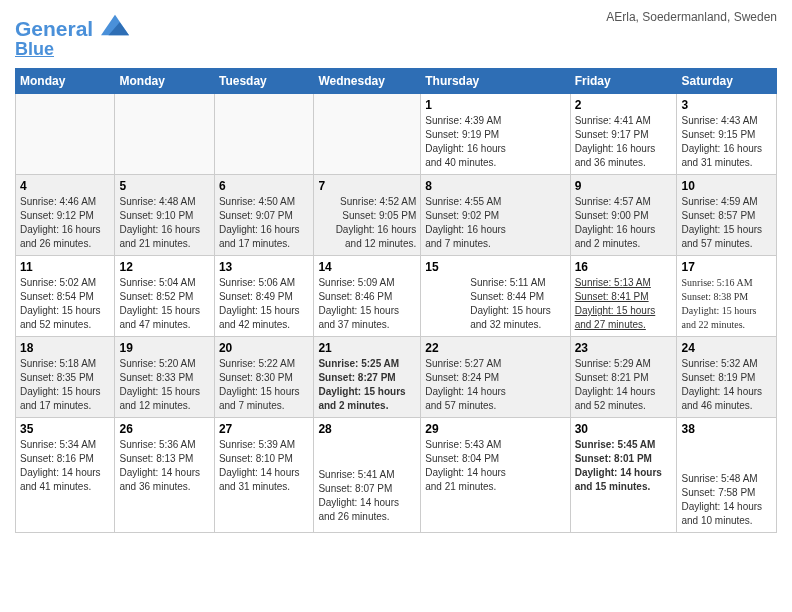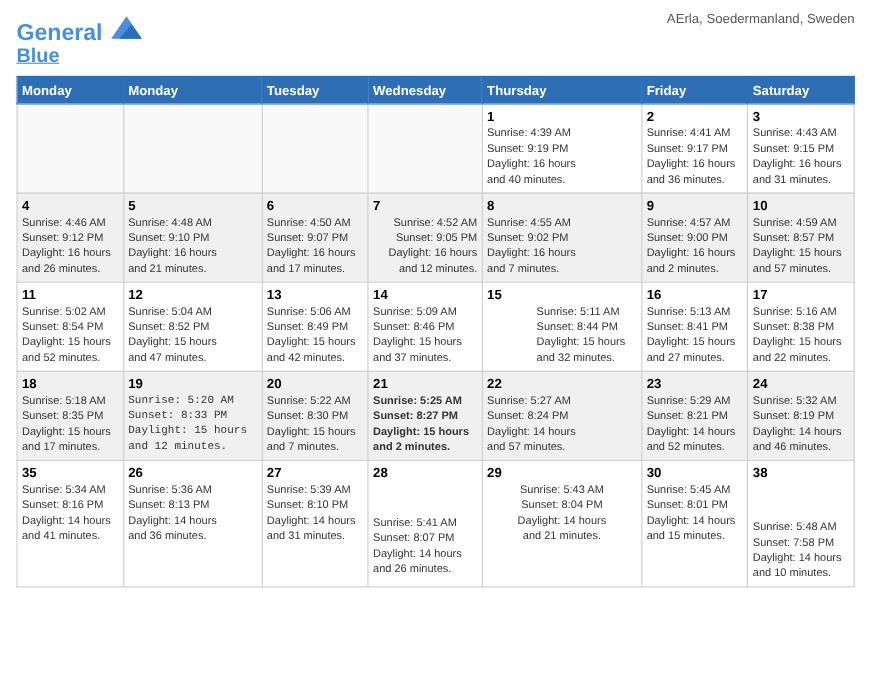--- a/index.html
+++ b/index.html
@@ -240,44 +240,44 @@
         </td>
         <td>
           <span class="day-num">15</span>
           <div class="day-info" style="white-space: pre-line; margin-left: 45px;">Sunrise: 5:11 AM
 Sunset: 8:44 PM
 Daylight: 15 hours
 and 32 minutes.</div>
         </td>
         <td>
           <span class="day-num">16</span>
-          <div class="day-info" style="white-space: pre-line;">Sunrise: 5:13 AM
+          <div class="day-info" style="white-space: pre-line; text-decoration: underline;">Sunrise: 5:13 AM
 Sunset: 8:41 PM
 Daylight: 15 hours
 and 27 minutes.</div>
         </td>
         <td>
           <span class="day-num">17</span>
-          <div class="day-info" style="white-space: pre-line;">Sunrise: 5:16 AM
+          <div class="day-info" style="white-space: pre-line; font-family: Liberation Serif, serif;">Sunrise: 5:16 AM
 Sunset: 8:38 PM
 Daylight: 15 hours
 and 22 minutes.</div>
         </td>
       </tr>
       <tr>
         <td>
           <span class="day-num">18</span>
           <div class="day-info" style="white-space: pre-line;">Sunrise: 5:18 AM
 Sunset: 8:35 PM
 Daylight: 15 hours
 and 17 minutes.</div>
         </td>
         <td>
           <span class="day-num">19</span>
-          <div class="day-info" style="white-space: pre-line; font-family: Liberation Mono, monospace;">Sunrise: 5:20 AM
+          <div class="day-info" style="white-space: pre-line;">Sunrise: 5:20 AM
 Sunset: 8:33 PM
 Daylight: 15 hours
 and 12 minutes.</div>
         </td>
         <td>
           <span class="day-num">20</span>
           <div class="day-info" style="white-space: pre-line;">Sunrise: 5:22 AM
 Sunset: 8:30 PM
 Daylight: 15 hours
 and 7 minutes.</div>
@@ -335,28 +335,28 @@
         </td>
         <td>
           <span class="day-num">28</span>
           <div class="day-info" style="white-space: pre-line; margin-top: 32px;">Sunrise: 5:41 AM
 Sunset: 8:07 PM
 Daylight: 14 hours
 and 26 minutes.</div>
         </td>
         <td>
           <span class="day-num">29</span>
-          <div class="day-info" style="white-space: pre-line; text-align: center;">Sunrise: 5:43 AM
+          <div class="day-info" style="white-space: pre-line;">Sunrise: 5:43 AM
 Sunset: 8:04 PM
 Daylight: 14 hours
 and 21 minutes.</div>
         </td>
         <td>
           <span class="day-num">30</span>
-          <div class="day-info" style="white-space: pre-line;">Sunrise: 5:45 AM
+          <div class="day-info" style="white-space: pre-line; font-weight: bold;">Sunrise: 5:45 AM
 Sunset: 8:01 PM
 Daylight: 14 hours
 and 15 minutes.</div>
         </td>
         <td>
           <span class="day-num">38</span>
           <div class="day-info" style="white-space: pre-line; margin-top: 36px;">Sunrise: 5:48 AM
 Sunset: 7:58 PM
 Daylight: 14 hours
 and 10 minutes.</div>

